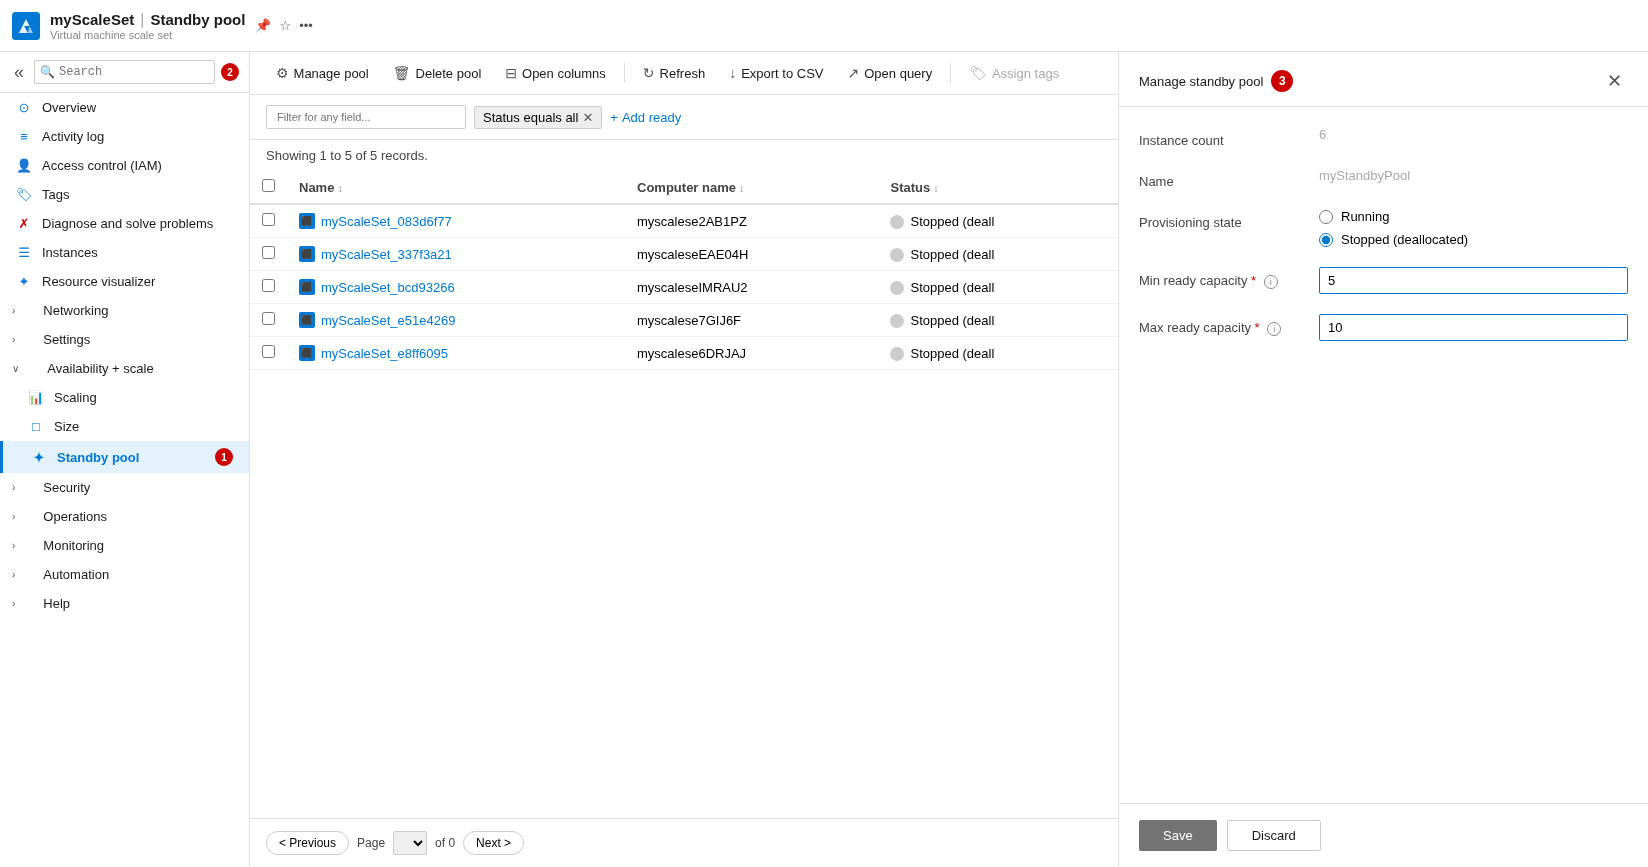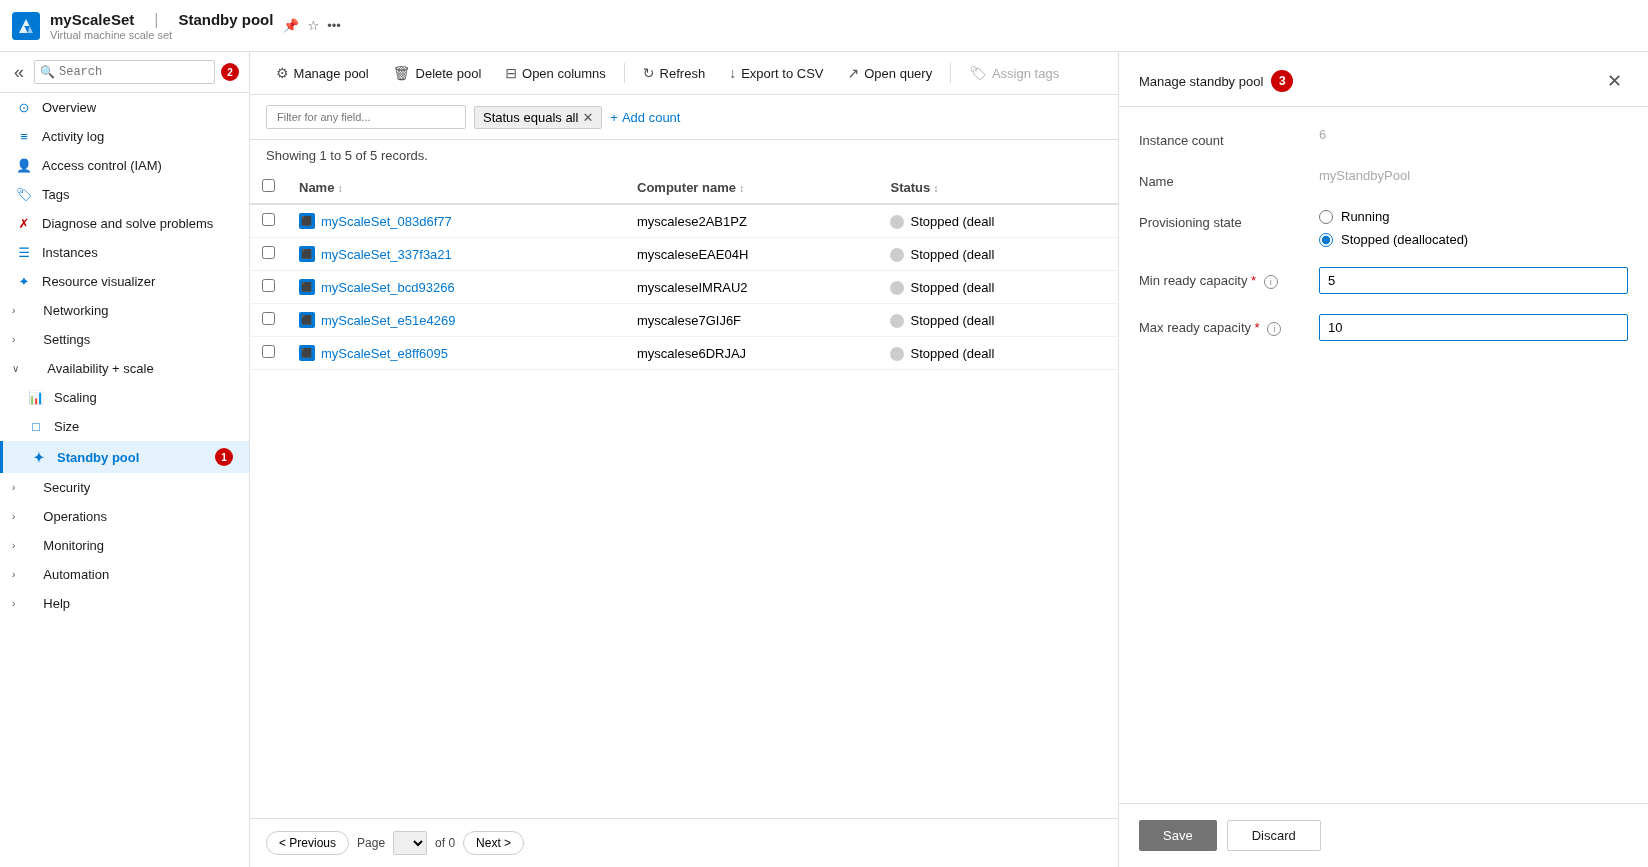--- a/index.html
+++ b/index.html
@@ -105,21 +105,21 @@
 </head>
 <body>
 
 <div class="top-bar">
   <svg class="azure-logo" viewBox="0 0 32 32" fill="none">
     <rect width="32" height="32" rx="4" fill="#0078d4"></rect>
     <path d="M8 24 L16 8 L20 16 L14 16 L18 24Z" fill="white" opacity="0.9"></path>
     <path d="M18 24 L24 24 L20 16Z" fill="white" opacity="0.6"></path>
   </svg>
   <div class="top-bar-title-group">
-    <div style="display:flex;align-items:flex-start;gap:20px;">
+    <div style="display:flex;align-items:flex-start;gap:6px;">
       <span class="top-bar-title">myScaleSet</span>
       <span style="color:#aaa;font-size:16px;">|</span>
       <span class="top-bar-title">Standby pool</span>
     </div>
     <span style="font-size:11px;color:#888;">Virtual machine scale set</span>
   </div>
   <div class="top-bar-icons">
     <span title="Pin" style="cursor:pointer;">📌</span>
     <span title="Favorite" style="cursor:pointer;">☆</span>
     <span title="More" style="cursor:pointer;">•••</span>
@@ -261,21 +261,21 @@
     </div>
 
     <div class="filter-bar">
       <input type="text" class="filter-input" placeholder="Filter for any field..." style="">
       <div class="filter-tag">
         <span>Status equals all</span>
         <span class="close">✕</span>
       </div>
       <button class="add-filter-btn">
         <span>+</span>
-        <span>Add count</span>
+        <span>Add ready</span>
       </button>
     </div>
 
     <div class="records-info">
       <span>Showing 1 to 5 of 5 records.</span>
     </div>
 
     <div class="table-container">
       <table>
         <thead>

